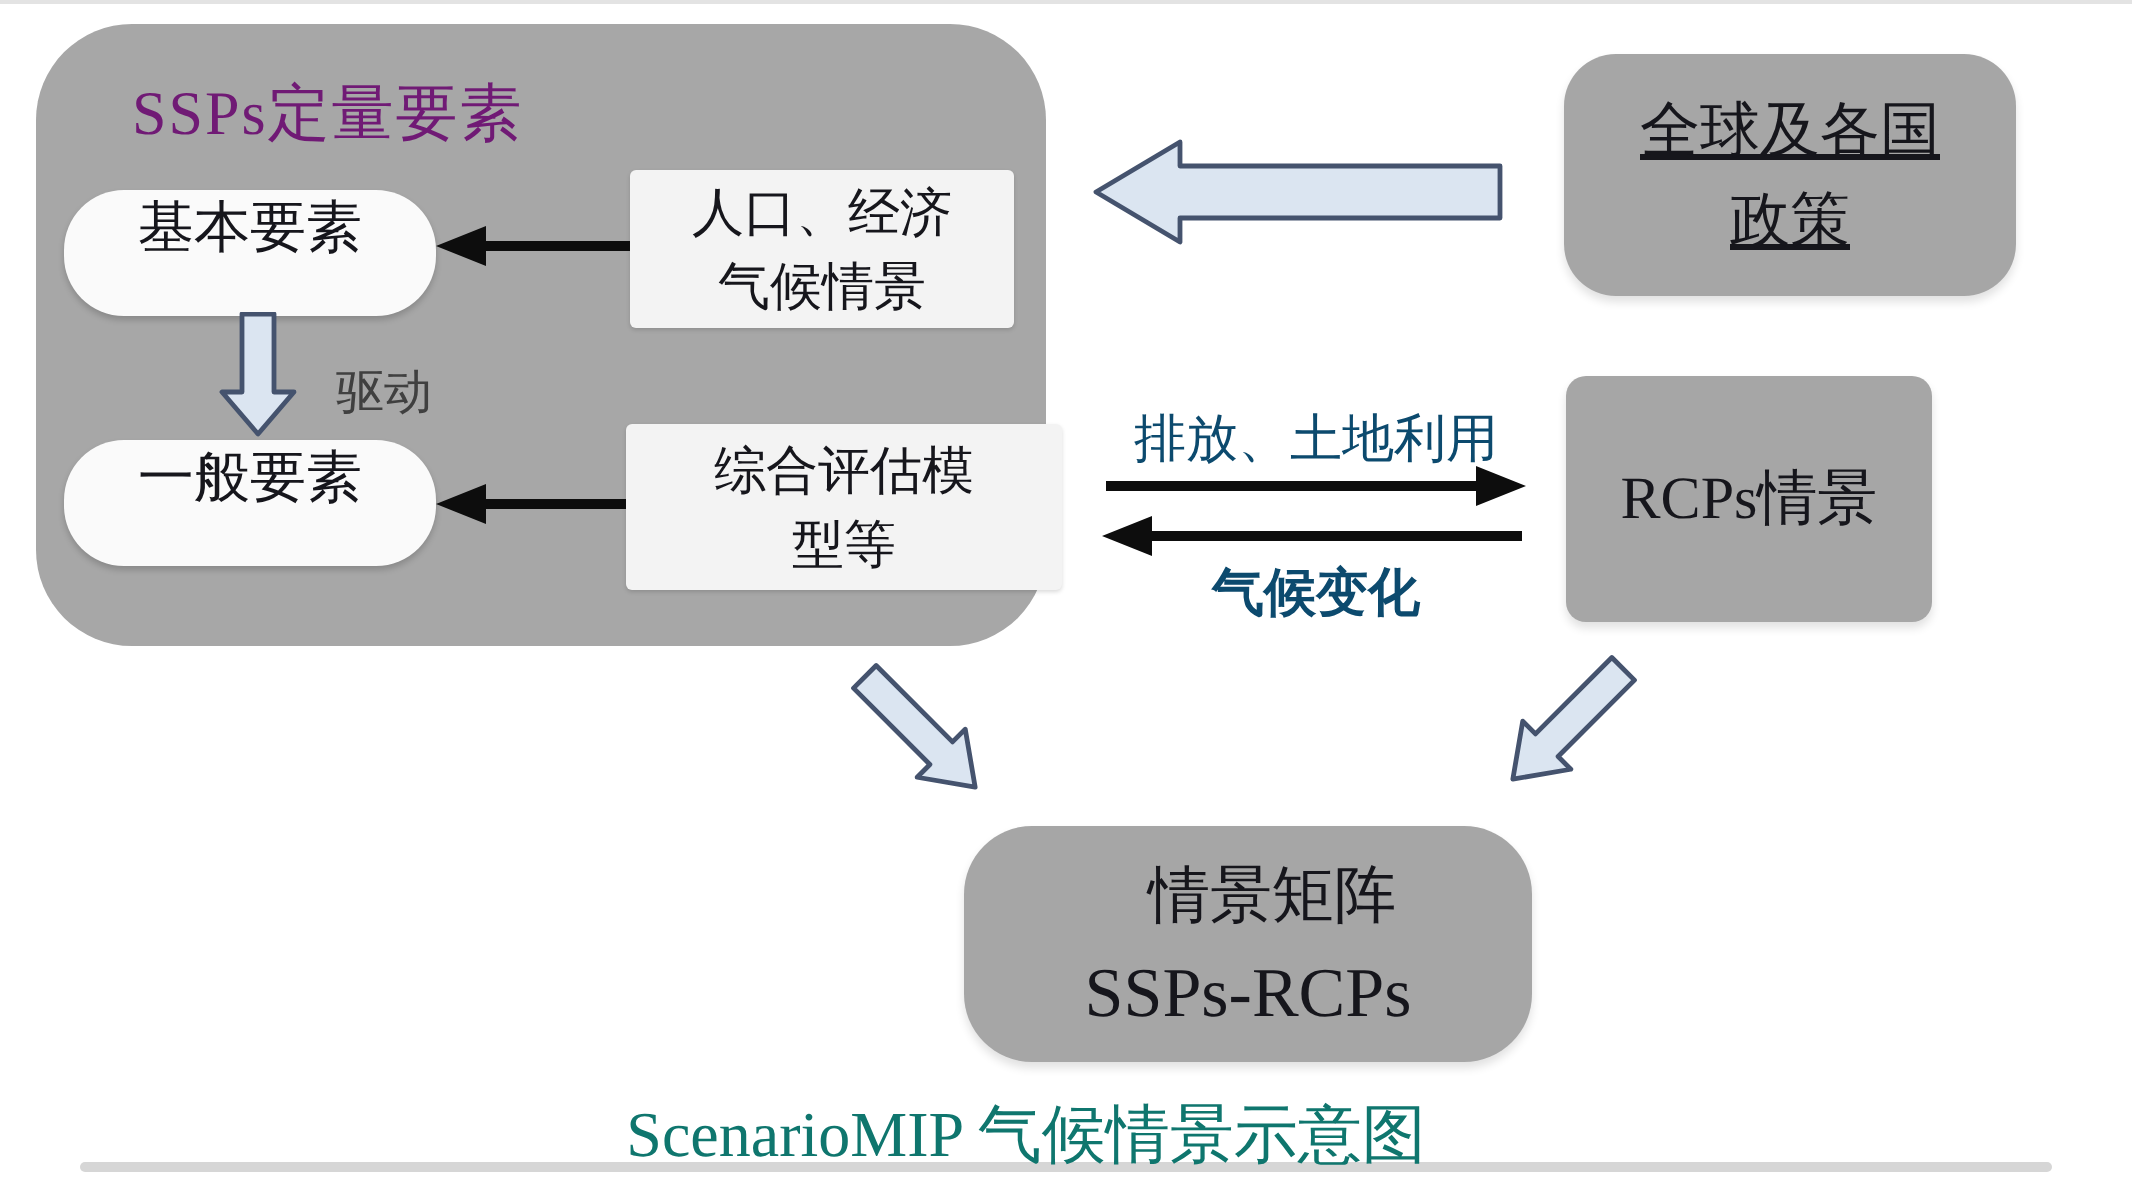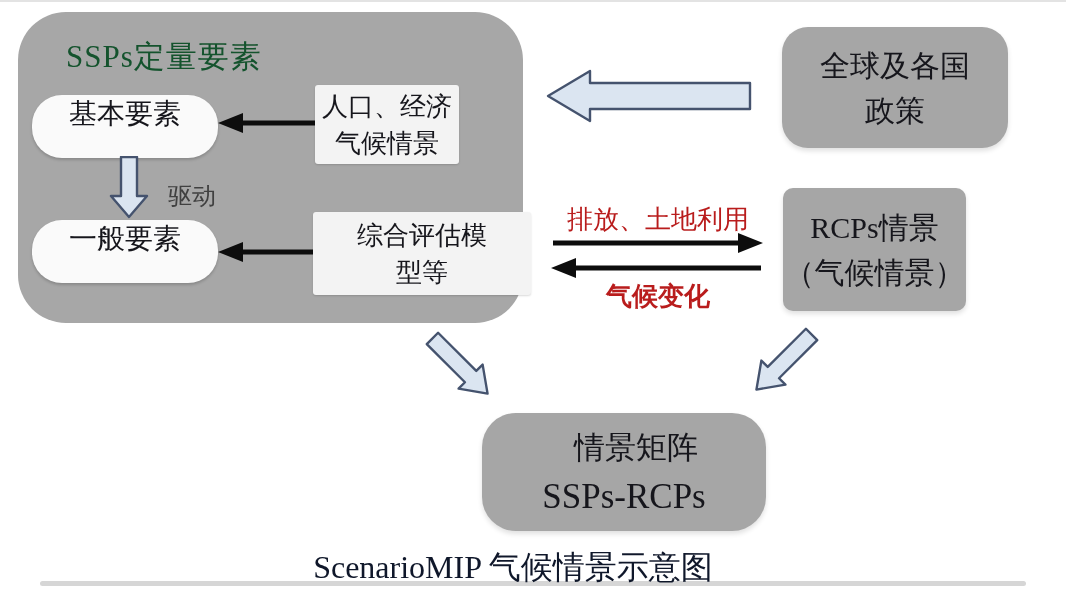--- a/index.html
+++ b/index.html
@@ -9,21 +9,21 @@
   }
   .abs{position:absolute;}
   .edge-strip{position:absolute;background:#dcdcdc;}
   
   .ssps-container{
     position:absolute;left:18px;top:12px;width:505px;height:311px;
     background:#a7a7a7;border-radius:48px;
   }
   .container-title{
     position:absolute;left:48px;top:24px;font-size:31px;letter-spacing:1px;
-    color:#14532d;white-space:nowrap;
+    color:#701a75;white-space:nowrap;
   }
   
   .white-pill{
     position:absolute;background:#fafafa;border-radius:30px;
     display:flex;justify-content:center;
     font-size:28px;box-shadow:0 2px 3px rgba(0,0,0,0.18);
   }
   
   .white-rect{
     position:absolute;background:#f3f3f3;border-radius:3px;
@@ -31,52 +31,52 @@
     font-size:26px;line-height:37px;text-align:center;
     box-shadow:0 1px 2px rgba(0,0,0,0.15);
   }
   
   .gray-node{
     position:absolute;background:#a6a6a6;
     display:flex;flex-direction:column;align-items:center;justify-content:center;
     text-align:center;box-shadow:0 3px 5px rgba(0,0,0,0.12);
   }
   .gray-node .ln{display:block;}
-  .policy-node{left:782px;top:27px;width:226px;height:121px;border-radius:26px;font-size:30px;line-height:45px;}
+  .policy-node{left:782px;top:27px;width:226px;height:121px;border-radius:26px;font-size:30px;line-height:45px;text-decoration:underline;}
   .rcps-node{left:783px;top:188px;width:183px;height:123px;border-radius:10px;font-size:30px;line-height:45px;}
   .matrix-node{left:482px;top:413px;width:284px;height:118px;border-radius:34px;line-height:49px;}
   .matrix-node .ln1{font-size:31px;margin-left:24px;}
   .matrix-node .ln2{font-size:35px;}
   .flow-label{
     position:absolute;left:540px;width:236px;text-align:center;
-    font-size:26px;white-space:nowrap;color:#b91c1c;
+    font-size:26px;white-space:nowrap;color:#0c4a6e;
   }
   .drive-label{position:absolute;left:150px;top:168px;font-size:24px;color:#404040;}
   .caption{
     position:absolute;left:0;top:546px;width:1026px;text-align:center;
-    font-size:32px;color:#0f172a;
+    font-size:32px;color:#0f766e;
   }
   svg{display:block;}
   .blk{fill:#0d0d0d;}
   .blue-shape{fill:#dbe5f1;stroke:#45536e;stroke-width:2.4;stroke-linejoin:round;}
 </style>
 </head>
 <body>
 
 <div class="edge-strip" style="left:0;top:0;width:1066px;height:2px;background:#e3e3e3;"></div>
 <div class="edge-strip" style="left:40px;top:581px;width:986px;height:5px;background:#d6d6d6;border-radius:3px;"></div>
 
 <div class="ssps-container">
   <div class="container-title">SSPs定量要素</div>
 
   <div class="white-pill" style="left:14px;top:83px;width:186px;height:63px;">
     <span>基本要素</span>
   </div>
 
-  <div class="white-rect" style="left:297px;top:73px;width:144px;height:79px;">
+  <div class="white-rect" style="left:297px;top:73px;width:192px;height:79px;">
     <span>人口、经济</span>
     <span>气候情景</span>
   </div>
 
   <svg class="abs" style="left:200px;top:100px;" width="97" height="22" viewBox="0 0 97 22">
     <polygon class="blk" points="0,11 25,1 25,21"></polygon>
     <rect class="blk" x="23" y="8.5" width="74" height="5"></rect>
   </svg>
 
   <svg class="abs blue-arrow" style="left:91px;top:144px;" width="40" height="63" viewBox="0 0 40 63">
@@ -118,21 +118,20 @@
 
 <svg class="abs" style="left:551px;top:257px;" width="210" height="22" viewBox="0 0 210 22">
   <polygon class="blk" points="0,11 25,1 25,21"></polygon>
   <rect class="blk" x="23" y="8.5" width="187" height="5"></rect>
 </svg>
 
 <div class="flow-label" style="top:279px;font-weight:bold;">气候变化</div>
 
 <div class="gray-node rcps-node">
   <span class="ln">RCPs情景</span>
-  <span class="ln">（气候情景）</span>
 </div>
 
 <svg class="abs" style="left:417px;top:323px;transform:rotate(45deg);" width="86" height="86" viewBox="0 0 86 86">
   <polygon class="blue-shape" points="4,35 58,35 58,26 82,43 58,60 58,51 4,51"></polygon>
 </svg>
 
 <svg class="abs" style="left:741px;top:319px;transform:rotate(135deg);" width="86" height="86" viewBox="0 0 86 86">
   <polygon class="blue-shape" points="4,35 58,35 58,26 82,43 58,60 58,51 4,51"></polygon>
 </svg>
 

